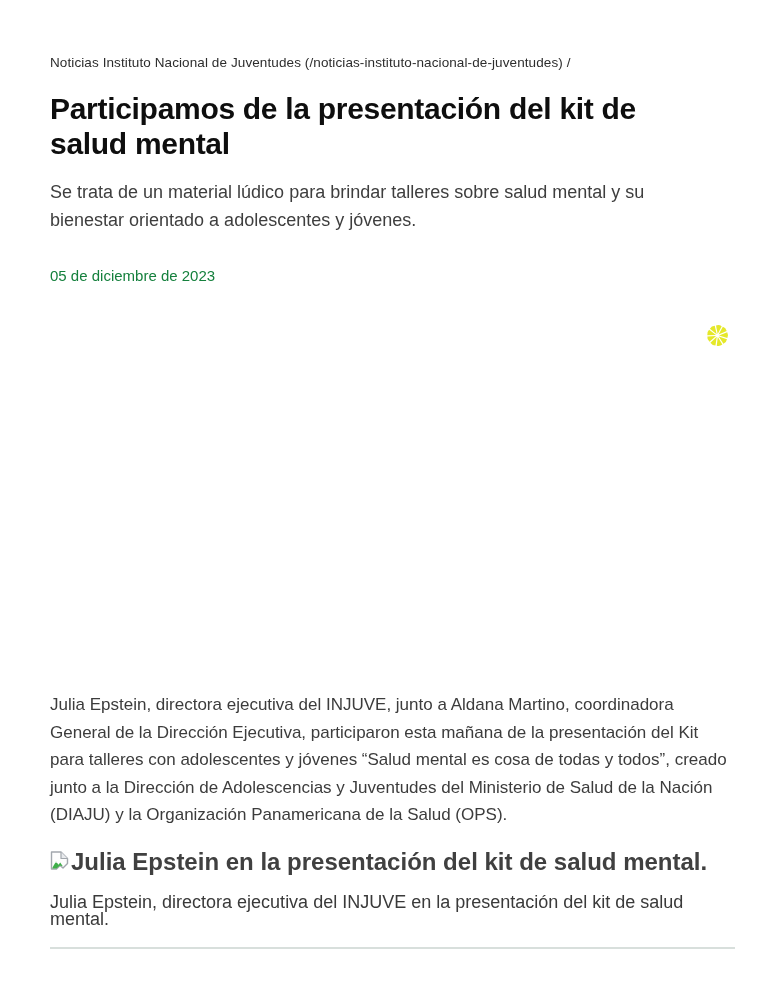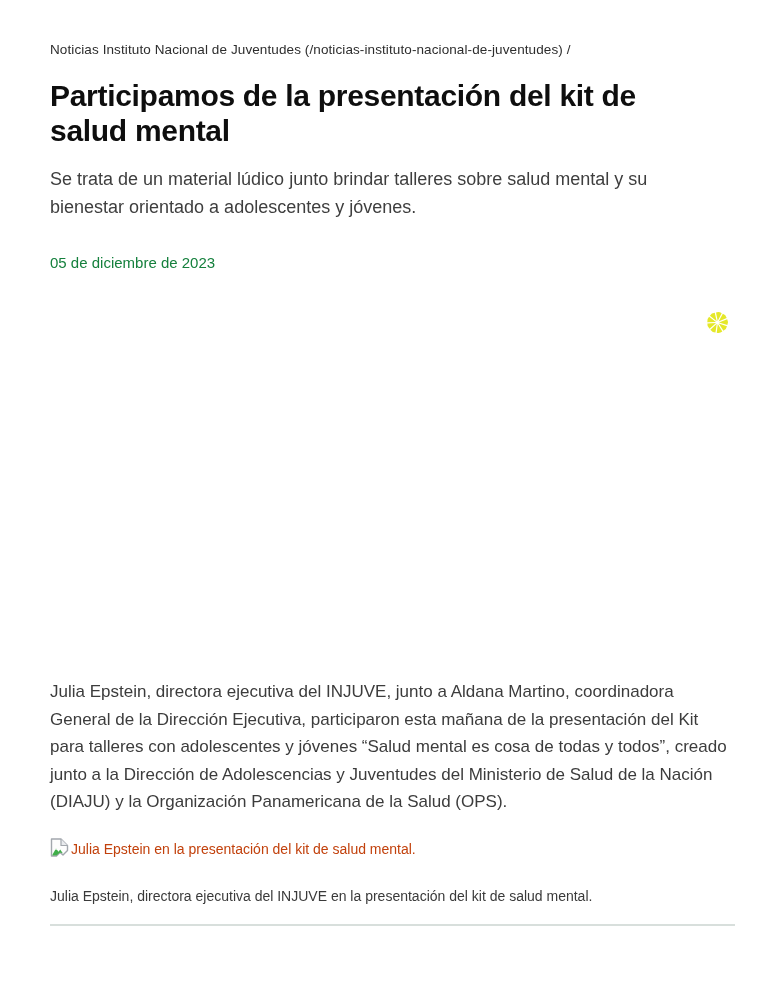--- a/index.html
+++ b/index.html
@@ -10,21 +10,21 @@
     overflow: hidden;
     font-family: "Liberation Sans", sans-serif;
   }
   .content {
     position: relative;
     width: 773px;
     height: 1000px;
     padding: 0 38px 0 50px;
   }
   .breadcrumb {
-    padding-top: 42px;
+    padding-top: 55px;
     font-size: 13.5px;
     line-height: 16px;
     color: #2d2d2d;
     letter-spacing: 0.1px;
   }
   .breadcrumb a {
     color: #2d2d2d;
     text-decoration: none;
     cursor: pointer;
   }
@@ -69,28 +69,29 @@
     line-height: 27.6px;
     color: #3c3c3c;
     max-width: 686px;
   }
   .broken-image-row {
     margin-top: 21px;
     display: flex;
     align-items: center;
   }
   .broken-image-row .alt-text {
-    font-size: 14px;
+    font-size: 24px;
     line-height: 24px;
-    color: #c2410c;
+    color: #404040;
     margin-left: 2px;
+    font-weight: bold;
   }
   .caption {
-    margin-top: 27px;
-    font-size: 14px;
+    margin-top: 20px;
+    font-size: 18px;
     line-height: 17px;
     color: #3a3a3a;
   }
   .divider {
     margin-top: 19px;
     height: 2px;
     border: none;
     width: 100%;
   }
 </style>
@@ -98,21 +99,21 @@
 <body>
 
 <div class="content">
 
   <nav class="breadcrumb">
     <a>Noticias Instituto Nacional de Juventudes (/noticias-instituto-nacional-de-juventudes) /</a>
   </nav>
 
   <h1 class="article-title">Participamos de la presentación del kit de salud mental</h1>
 
-  <p class="subtitle">Se trata de un material lúdico junto brindar talleres sobre salud mental y su bienestar orientado a adolescentes y jóvenes.</p>
+  <p class="subtitle">Se trata de un material lúdico para brindar talleres sobre salud mental y su bienestar orientado a adolescentes y jóvenes.</p>
 
   <p class="date">05 de diciembre de 2023</p>
 
   <div class="image-area">
     <svg class="spinner" viewBox="0 0 32 32">
       <g fill="#e5e829">
         <path d="M16,14.2 L12.6,4.4 A7.2,7.2 0 0 1 19.4,4.4 Z" transform="rotate(8 16 16)"></path>
         <path d="M16,14.2 L12.6,4.4 A7.2,7.2 0 0 1 19.4,4.4 Z" transform="rotate(48 16 16)"></path>
         <path d="M16,14.2 L12.6,4.4 A7.2,7.2 0 0 1 19.4,4.4 Z" transform="rotate(88 16 16)"></path>
         <path d="M16,14.2 L12.6,4.4 A7.2,7.2 0 0 1 19.4,4.4 Z" transform="rotate(128 16 16)"></path>

